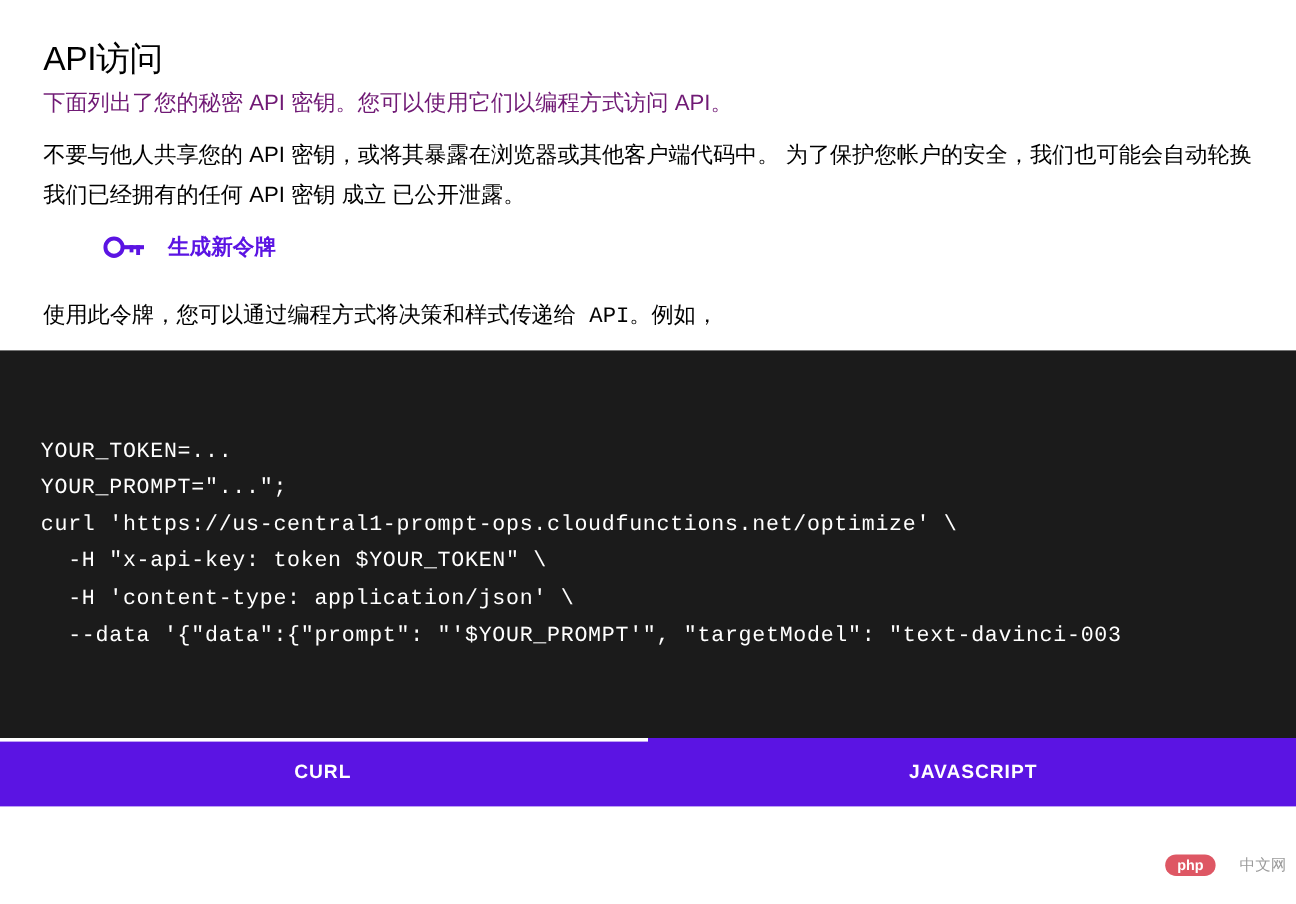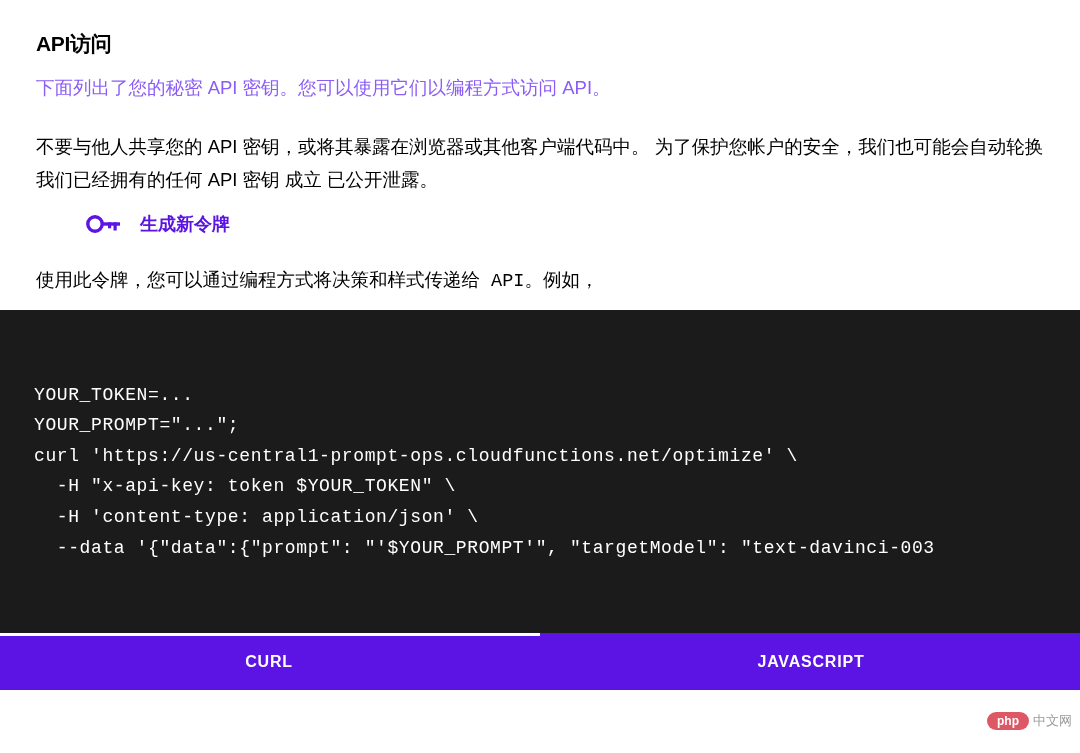--- a/index.html
+++ b/index.html
@@ -12,30 +12,30 @@
       background: #ffffff;
       color: #000000;
       width: 1080px;
       height: 753px;
       overflow: hidden;
     }
     .container {
       padding: 30px 36px 0 36px;
     }
     .page-title {
-      font-size: 21px;
-      font-weight: 700;
-      margin-bottom: 14px;
+      font-size: 28px;
+      font-weight: 400;
+      margin-bottom: 2px;
       letter-spacing: -0.3px;
     }
     .description {
       font-size: 18.5px;
       line-height: 1.7;
-      color: #8b5cf6;
-      margin-bottom: 28px;
+      color: #701a75;
+      margin-bottom: 12px;
     }
     .warning {
       font-size: 18.5px;
       line-height: 1.75;
       color: #000000;
       margin-bottom: 16px;
     }
     .generate-row {
       display: flex;
       align-items: center;
@@ -101,20 +101,21 @@
     }
     .watermark {
       position: absolute;
       right: 8px;
       top: 712px;
       display: flex;
       align-items: center;
       font-size: 13px;
       color: #8a8a8a;
       opacity: 0.85;
+      gap: 16px;
     }
     .watermark .bubble {
       background: #D93A4A;
       color: #ffffff;
       border-radius: 10px;
       padding: 2px 10px;
       font-size: 12px;
       font-weight: 600;
       margin-right: 4px;
     }

